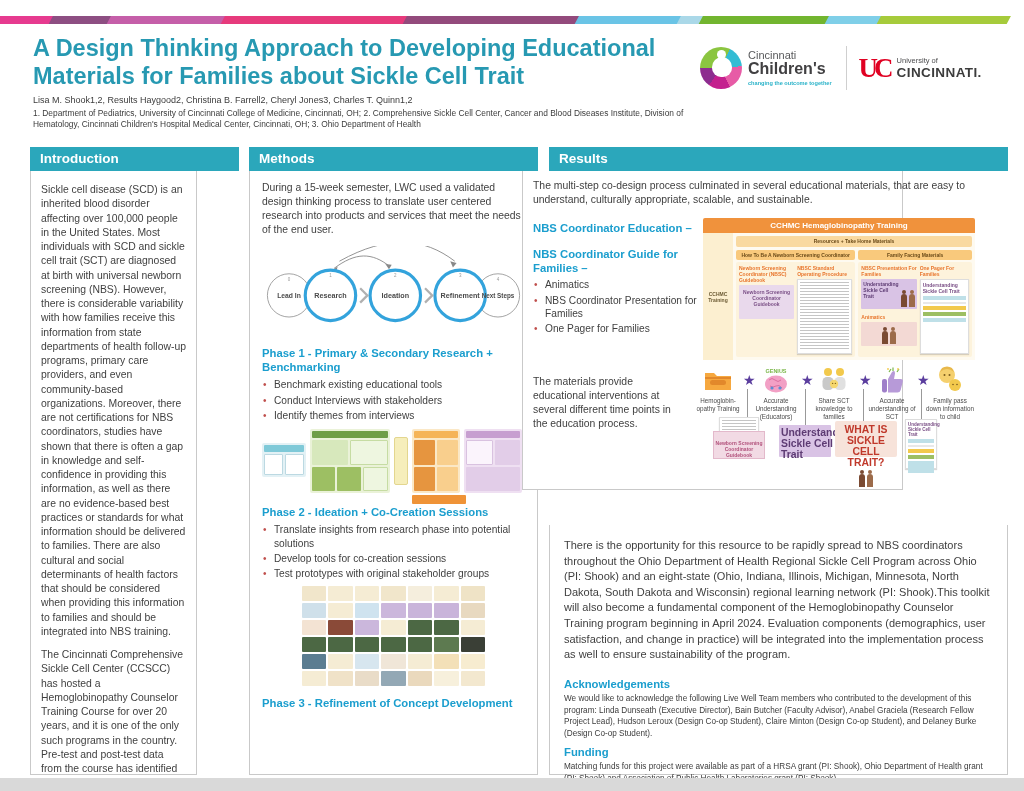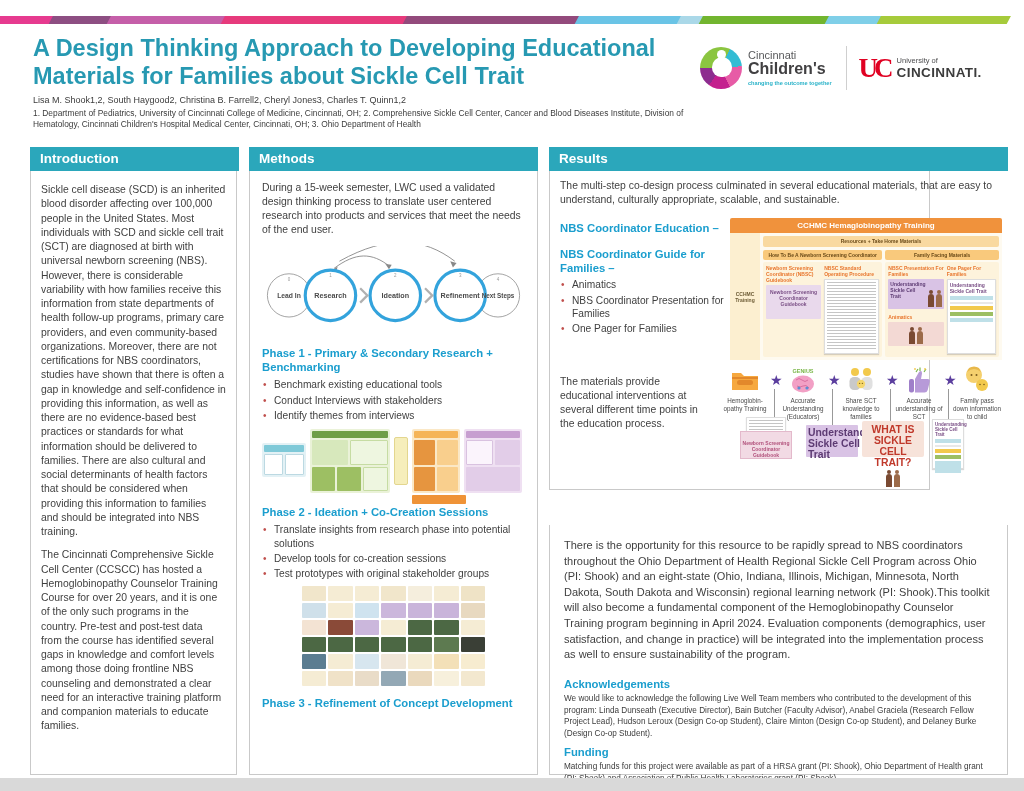--- a/index.html
+++ b/index.html
@@ -121,21 +121,21 @@
   svg text { font-family:"Liberation Sans", sans-serif; }
 </style>
 </head>
 <body>
 
 <div class="poster">
 
   <div class="ribbon"><div class="seg" style="width: 58px; background: rgb(230, 58, 143);"></div><div class="seg" style="width: 62px; background: rgb(141, 78, 130);"></div><div class="seg" style="width: 118px; background: rgb(197, 95, 169);"></div><div class="seg" style="width: 186px; background: rgb(230, 58, 124);"></div><div class="seg" style="width: 176px; background: rgb(147, 74, 124);"></div><div class="seg" style="width: 106px; background: rgb(106, 196, 230);"></div><div class="seg" style="width: 26px; background: rgb(170, 216, 232);"></div><div class="seg" style="width: 130px; background: rgb(114, 181, 47);"></div><div class="seg" style="width: 56px; background: rgb(127, 207, 232);"></div><div class="seg" style="width: 130px; background: rgb(166, 203, 59);"></div></div>
 
   <div class="title">A Design Thinking Approach to Developing Educational Materials for Families about Sickle Cell Trait</div>
-  <div class="authors">Lisa M. Shook1,2, South Haygood2, Christina B. Farrell2, Cheryl Jones3, Charles T. Quinn1,2</div>
+  <div class="authors">Lisa M. Shook1,2, Results Haygood2, Christina B. Farrell2, Cheryl Jones3, Charles T. Quinn1,2</div>
   <div class="affils">1. Department of Pediatrics, University of Cincinnati College of Medicine, Cincinnati, OH; 2. Comprehensive Sickle Cell Center, Cancer and Blood Diseases Institute, Division of Hematology, Cincinnati Children's Hospital Medical Center, Cincinnati, OH; 3. Ohio Department of Health</div>
 
   <div class="logos">
     <div class="cc-logo">
       <div class="cc-mark"></div>
       <div class="cc-text">
         <div class="cc-line1">Cincinnati</div>
         <div class="cc-line2">Children's</div>
         <div class="cc-tag">changing the outcome together</div>
       </div>
@@ -144,21 +144,21 @@
     <div class="uc-logo">
       <div class="uc-mark">UC</div>
       <div class="uc-text">
         <div class="uc-small">University of</div>
         <div class="uc-big">CINCINNATI.</div>
       </div>
     </div>
   </div>
 
   <div class="sec-head" style="left:30px;top:147px;width:209px;">Introduction</div>
-  <div class="sec-body intro-body" style="left:30px;top:171px;width:207px;height:604px;">
+  <div class="sec-body intro-body" style="left:30px;top:171px;width:167px;height:604px;">
     <p>Sickle cell disease (SCD) is an inherited blood disorder affecting over 100,000 people in the United States. Most individuals with SCD and sickle cell trait (SCT) are diagnosed at birth with universal newborn screening (NBS). However, there is considerable variability with how families receive this information from state departments of health follow-up programs, primary care providers, and even community-based organizations. Moreover, there are not certifications for NBS coordinators, studies have shown that there is often a gap in knowledge and self-confidence in providing this information, as well as there are no evidence-based best practices or standards for what information should be delivered to families. There are also cultural and social determinants of health factors that should be considered when providing this information to families and should be integrated into NBS training.</p>
     <p>The Cincinnati Comprehensive Sickle Cell Center (CCSCC) has hosted a Hemoglobinopathy Counselor Training Course for over 20 years, and it is one of the only such programs in the country. Pre-test and post-test data from the course has identified several gaps in knowledge and comfort levels among those doing frontline NBS counseling and demonstrated a clear need for an interactive training platform and companion materials to educate families.</p>
   </div>
 
   <div class="sec-head" style="left:249px;top:147px;width:289px;">Methods</div>
   <div class="sec-body methods-body" style="left:249px;top:171px;width:289px;height:604px;">
     <p>During a 15-week semester, LWC used a validated design thinking process to translate user centered research into products and services that meet the needs of the end user.</p>
 
     <svg width="263" height="88" viewBox="0 0 292 96">
       <path d="M80,24 C104,6 122,6 142,22" stroke="#888" fill="none" stroke-width="1"></path>
@@ -287,21 +287,21 @@
         <div class="tile" style="background: rgb(234, 217, 189);"></div>
         <div class="tile" style="background: rgb(247, 240, 220);"></div>
         <div class="tile" style="background: rgb(243, 232, 207);"></div>
       </div>
 
     <div class="phase-title" style="margin-top:10px;">Phase 3 - Refinement of Concept Development</div>
     
   </div>
 
   <div class="sec-head" style="left:549px;top:147px;width:459px;">Results</div>
-  <div class="sec-body results-body" style="left:549px;top:171px;width:381px;height:319px;">
+  <div class="sec-body results-body" style="left:522px;top:171px;width:381px;height:319px;">
     <div class="results-intro">The multi-step co-design process culminated in several educational materials, that are easy to understand, culturally appropriate, scalable, and sustainable.</div>
 
     <div class="res-left">
       <div class="res-group-head">NBS Coordinator Education –</div>
       <div class="res-group-head" style="margin-top:12px;">NBS Coordinator Guide for Families –</div>
       <ul class="bullets">
         <li>Animatics</li>
         <li>NBS Coordinator Presentation for Families</li>
         <li>One Pager for Families</li>
       </ul>

